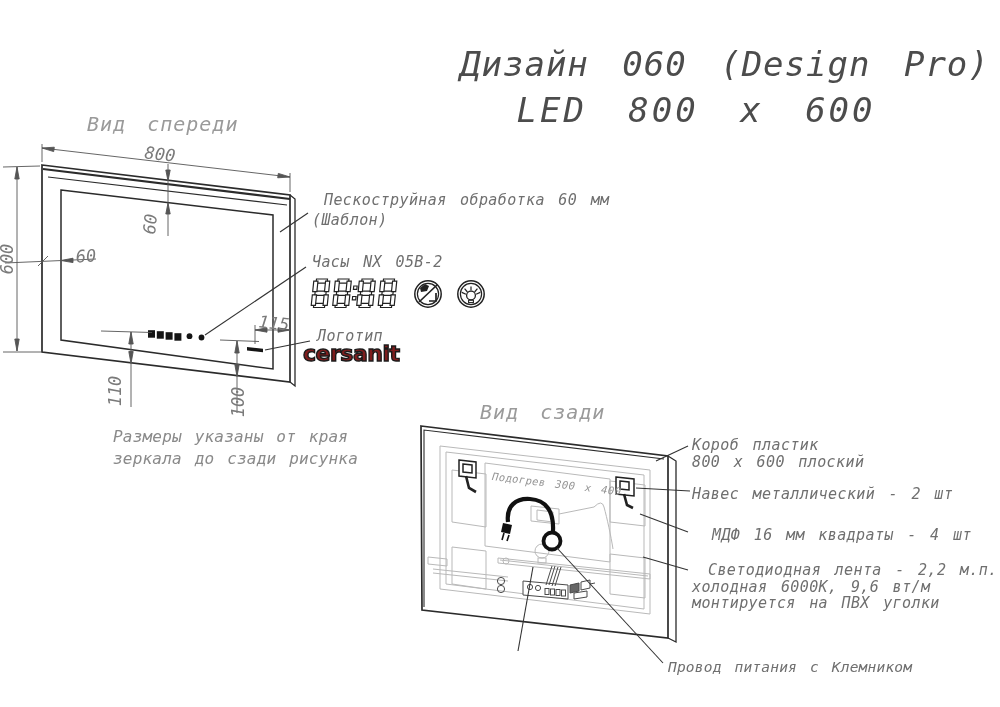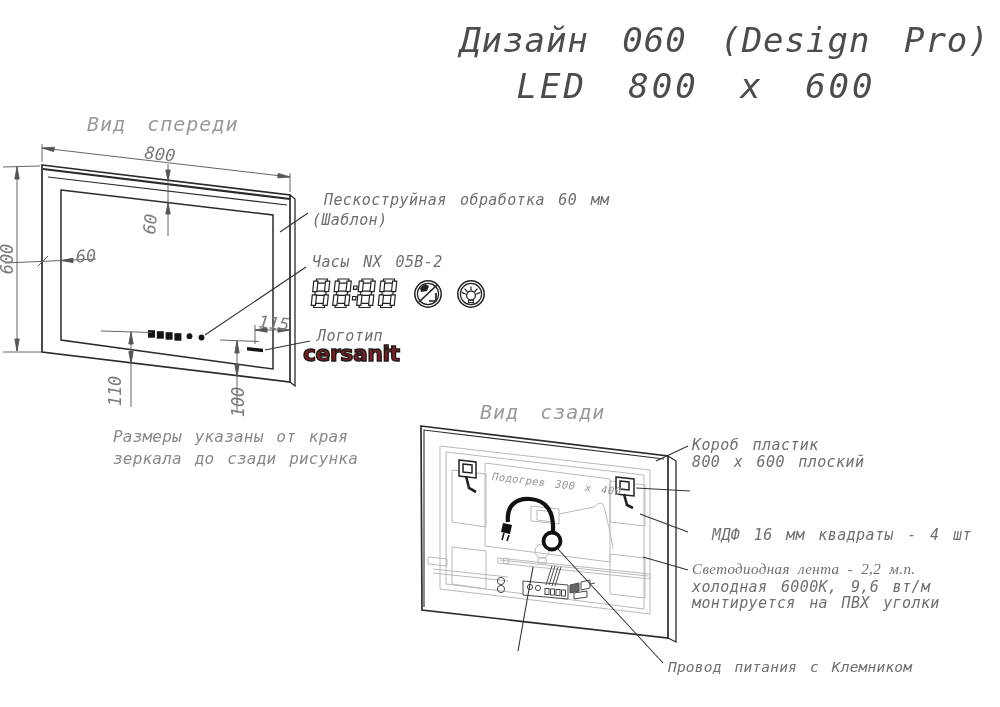--- a/index.html
+++ b/index.html
@@ -1,20 +1,20 @@
 <!DOCTYPE html>
 <html><head>
 <meta charset="utf-8">
 <style>
   html,body{margin:0;padding:0;background:#ffffff;}
   #canvas{position:relative;width:1000px;height:707px;background:#ffffff;overflow:hidden;
           font-family:"DejaVu Sans Mono", "Liberation Mono", monospace;}
   svg{position:absolute;left:0;top:0;}
   .txt{position:absolute;white-space:nowrap;font-style:italic;color:#6f6f6f;}
-  .hdr{font-size:34px;color:#4c4c4c;letter-spacing:1px;word-spacing:12px;text-align:center;}
+  .hdr{font-size:34px;color:#4c4c4c;letter-spacing:1px;word-spacing:12px;text-align:center;margin-top:24px;}
   .vtitle{font-size:20px;color:#9a9a9a;letter-spacing:1px;word-spacing:8px;text-align:left;}
   .ann{font-size:15px;letter-spacing:0.4px;word-spacing:4px;color:#6f6f6f;}
   .ann-sm{font-size:14.5px;letter-spacing:0.2px;word-spacing:4px;color:#6f6f6f;}
   .dim{font-size:17px;color:#7a7a7a;width:60px;height:18px;display:flex;align-items:center;justify-content:center;}
   .note{font-size:16px;color:#8a8a8a;letter-spacing:0.2px;word-spacing:3px;}
   .heat{font-size:10.5px;color:#949494;letter-spacing:0.4px;word-spacing:3px;transform-origin:left top;}
   .brand{font-size:22px;font-style:normal;font-weight:bold;font-family:"DejaVu Sans","Liberation Sans",sans-serif;
          color:#7f1d1d;-webkit-text-stroke:1.4px #1a1a1a;letter-spacing:-0.5px;}
   .hidden-val{position:absolute;opacity:0;pointer-events:none;font-size:1px;}
 </style>
@@ -229,19 +229,20 @@
 <div class="txt ann" style="left:317px;top:327px;">Логотип</div>
 <div class="txt brand" style="left:303px;top:341px;position:absolute;white-space:nowrap;">cersanit</div>
 <div class="txt note" style="left:113px;top:427px;">Размеры указаны от края</div>
 <div class="txt note" style="left:113px;top:449px;">зеркала до сзади рисунка</div>
 
 <div class="txt vtitle" style="left:480px;top:400px;width:160px;">Вид сзади</div>
 <div class="txt heat" style="left:493px;top:470px;transform:rotate(6.8deg);">Подогрев 300 х 400</div>
 
 <div class="txt ann" style="left:692px;top:436px;">Короб пластик</div>
 <div class="txt ann" style="left:692px;top:453px;">800 х 600 плоский</div>
+<div class="txt ann" style="left:692px;top:485px;">Навес металлический - 2 шт</div>
 <div class="txt ann" style="left:692px;top:526px;padding-left:20px;">МДФ 16 мм квадраты - 4 шт</div>
-<div class="txt ann" style="left:692px;top:561px;font-family:Liberation Serif, serif;">Светодиодная лента - 2,2 м.п.</div>
+<div class="txt ann" style="left:708px;top:561px;">Светодиодная лента - 2,2 м.п.</div>
 <div class="txt ann" style="left:692px;top:578px;">холодная 6000К, 9,6 вт/м</div>
 <div class="txt ann" style="left:692px;top:594px;">монтируется на ПВХ уголки</div>
 <div class="txt ann-sm" style="left:668px;top:659px;">Провод питания с Клемником</div>
 
 </div>
 
 </body></html>

